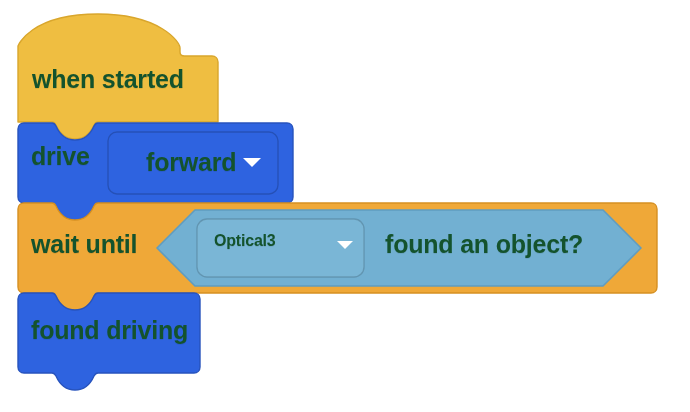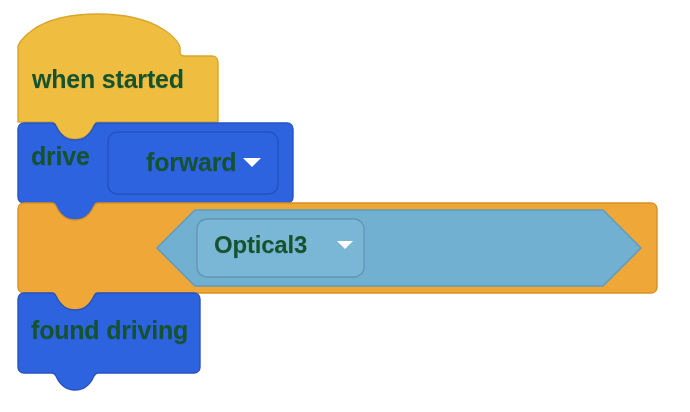--- a/index.html
+++ b/index.html
@@ -43,21 +43,21 @@
     white-space: nowrap;
     letter-spacing: -0.2px;
     text-shadow: 0 1px 0 rgba(0,0,0,0.08);
     pointer-events: none;
   }
 
   .when-started-label { left: 32px;  top: 67px; }
   .drive-label        { left: 31px;  top: 144px; }
   .forward-label      { left: 123px; top: 150px; margin-left: 23px; }
   .wait-until-label   { left: 31px;  top: 232px; }
-  .optical-label      { left: 214px; top: 233px; font-size: 24px; }
+  .optical-label      { left: 214px; top: 233px; font-size: 16px; }
   .found-label        { left: 385px; top: 232px; }
   .stop-driving-label { left: 31px;  top: 318px; }
 
   
   .dd-arrow {
     position: absolute;
     width: 0;
     height: 0;
     border-left: 9px solid transparent;
     border-right: 9px solid transparent;
@@ -175,23 +175,25 @@
              C20.5,373 18,370.5 18,367
              Z" fill="#2e63e0" stroke="#2753bd" stroke-width="1.4" stroke-linejoin="round"></path>
   </svg>
 
   <div class="blk-label when-started-label">when started</div>
 
   <div class="blk-label drive-label">drive</div>
 
   <div class="blk-label forward-label">forward</div>
 
+  <div class="blk-label wait-until-label">wait until</div>
 
   <div class="blk-label optical-label">Optical3</div>
 
+  <div class="blk-label found-label">found an object?</div>
 
   <div class="blk-label stop-driving-label">found driving</div>
 
   <div class="dd-arrow arrow-forward"></div>
 
   <div class="dd-arrow arrow-optical"></div>
 
   <div class="hit hit-hat"></div>
   <div class="hit hit-drive"></div>
   <div class="hit hit-wait"></div>

